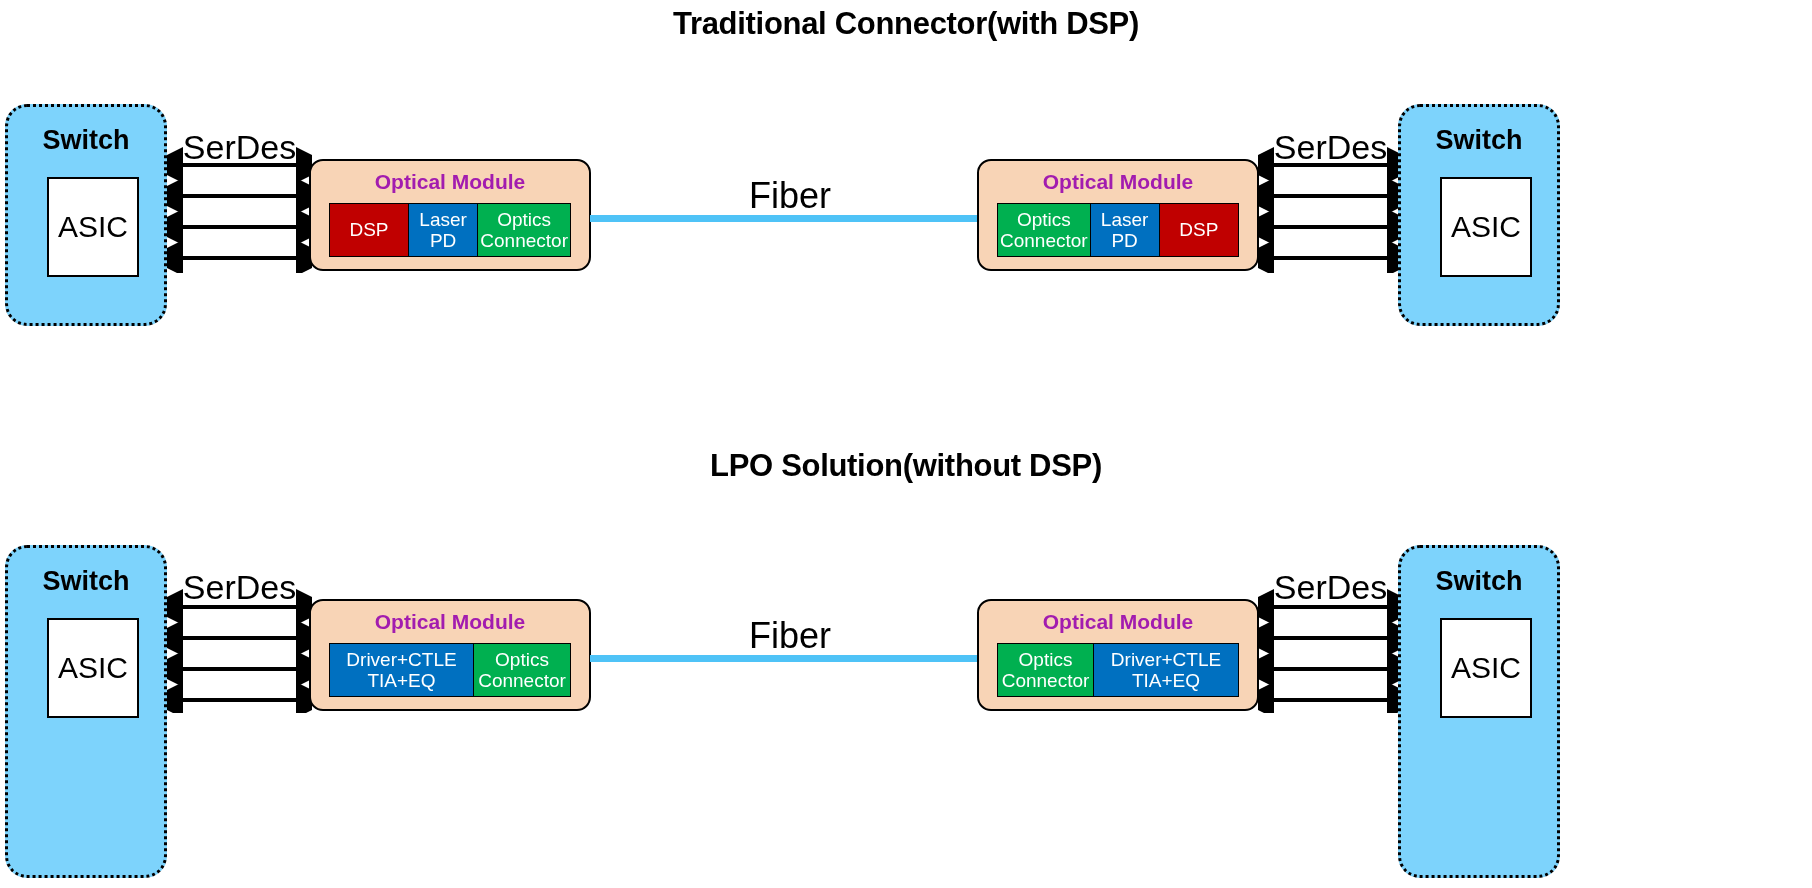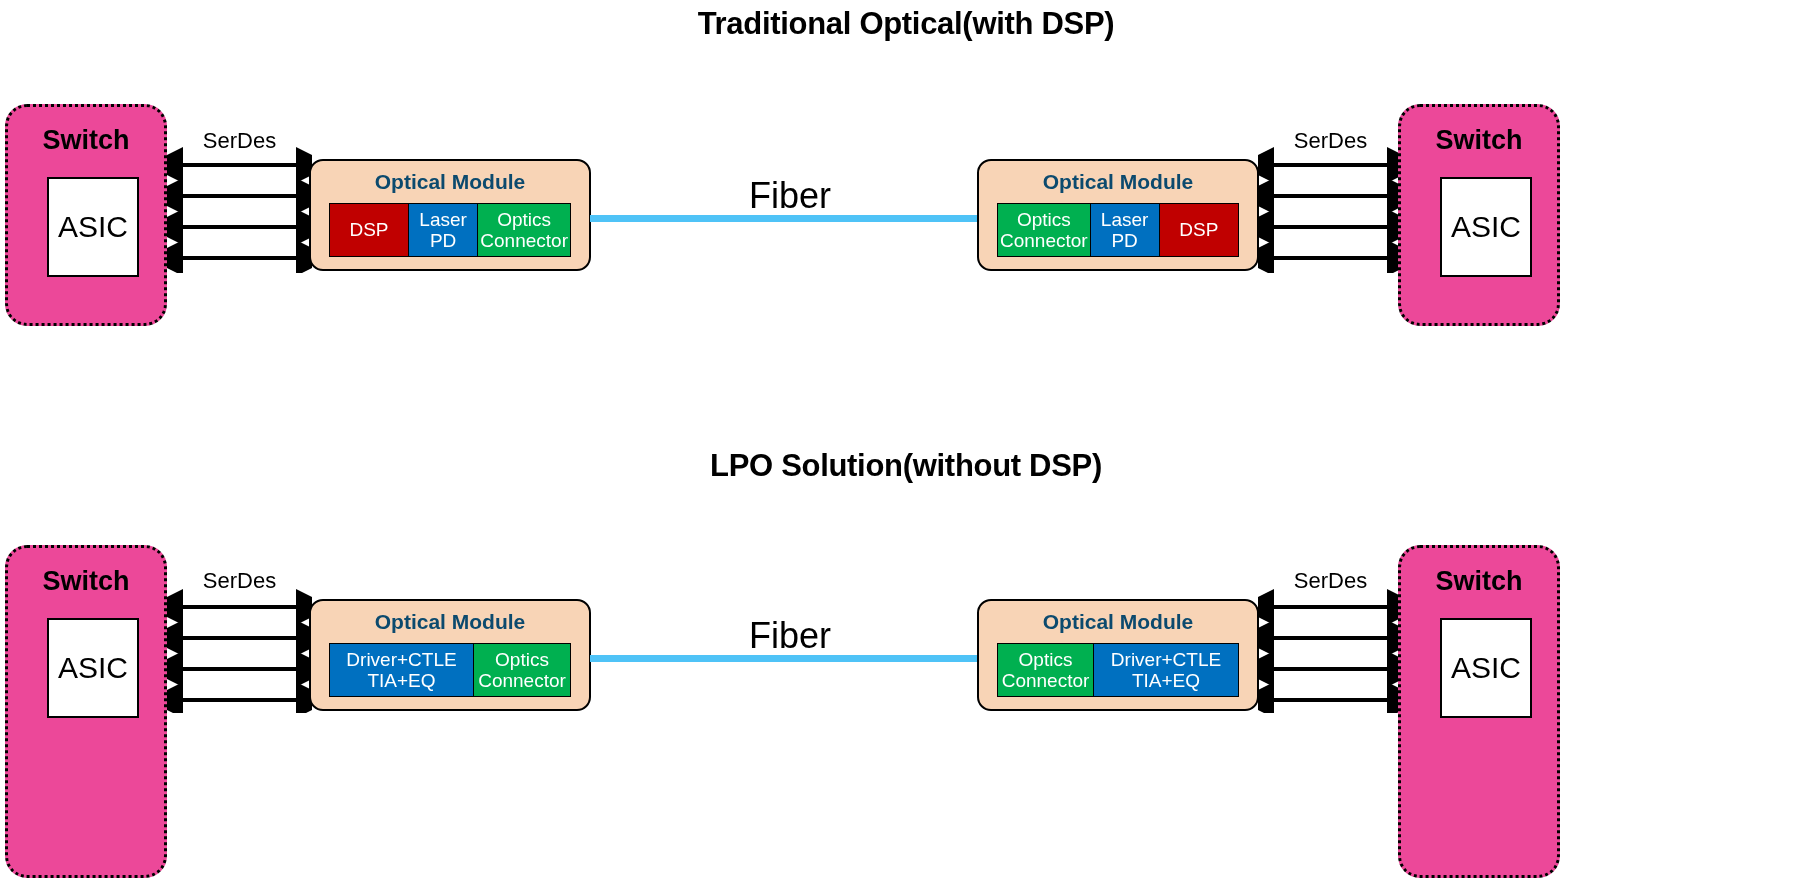--- a/index.html
+++ b/index.html
@@ -26,21 +26,21 @@
     color: #000000;
     letter-spacing: -0.3px;
   }
   #title-traditional { top: 6px; }
   #title-lpo { top: 448px; }
 
   
   .switch-box {
     position: absolute;
     box-sizing: border-box;
-    background: #ec4899;
+    background: #7dd3fc;
     border: 3px dotted #000000;
     border-radius: 22px;
   }
   .switch-label {
     position: absolute;
     top: 18px;
     left: 0;
     width: 100%;
     text-align: center;
     font-weight: bold;
@@ -59,21 +59,21 @@
     color: #000000;
   }
 
   
   .serdes-group { position: absolute; }
   .serdes-label {
     position: absolute;
     left: 0;
     width: 100%;
     text-align: center;
-    font-size: 22px;
+    font-size: 34px;
     color: #000000;
     white-space: nowrap;
   }
   .serdes-arrows { position: absolute; left: 0; top: 0; }
 
   
   .optical-module {
     position: absolute;
     box-sizing: border-box;
     background: #F8D4B6;
@@ -81,21 +81,21 @@
     border-radius: 14px;
   }
   .om-title {
     position: absolute;
     top: 9px;
     left: 0;
     width: 100%;
     text-align: center;
     font-weight: bold;
     font-size: 21px;
-    color: #0c4a6e;
+    color: #a21caf;
   }
   .om-inner {
     position: absolute;
     left: 18px;
     right: 18px;
     top: 42px;
     bottom: 12px;
     display: flex;
     box-sizing: border-box;
     border: 1.5px solid #000000;
@@ -125,21 +125,21 @@
     position: absolute;
     text-align: center;
     font-size: 36px;
     color: #000000;
     white-space: nowrap;
   }
 </style>
 </head>
 <body>
 
-<div class="section-title" id="title-traditional">Traditional Optical(with DSP)</div>
+<div class="section-title" id="title-traditional">Traditional Connector(with DSP)</div>
 
 <div class="section-title" id="title-lpo">LPO Solution(without DSP)</div>
 
 <div class="switch-box" style="left:5px; top:104px; width:162px; height:222px;">
   <div class="switch-label">Switch</div>
   <div class="asic-box" style="left:39px; top:70px; width:92px; height:100px;">ASIC</div>
 </div>
 
 <div class="serdes-group" style="left:167px; top:128px; width:145px; height:145px;">
   <div class="serdes-label" style="top:0px;">SerDes</div>

